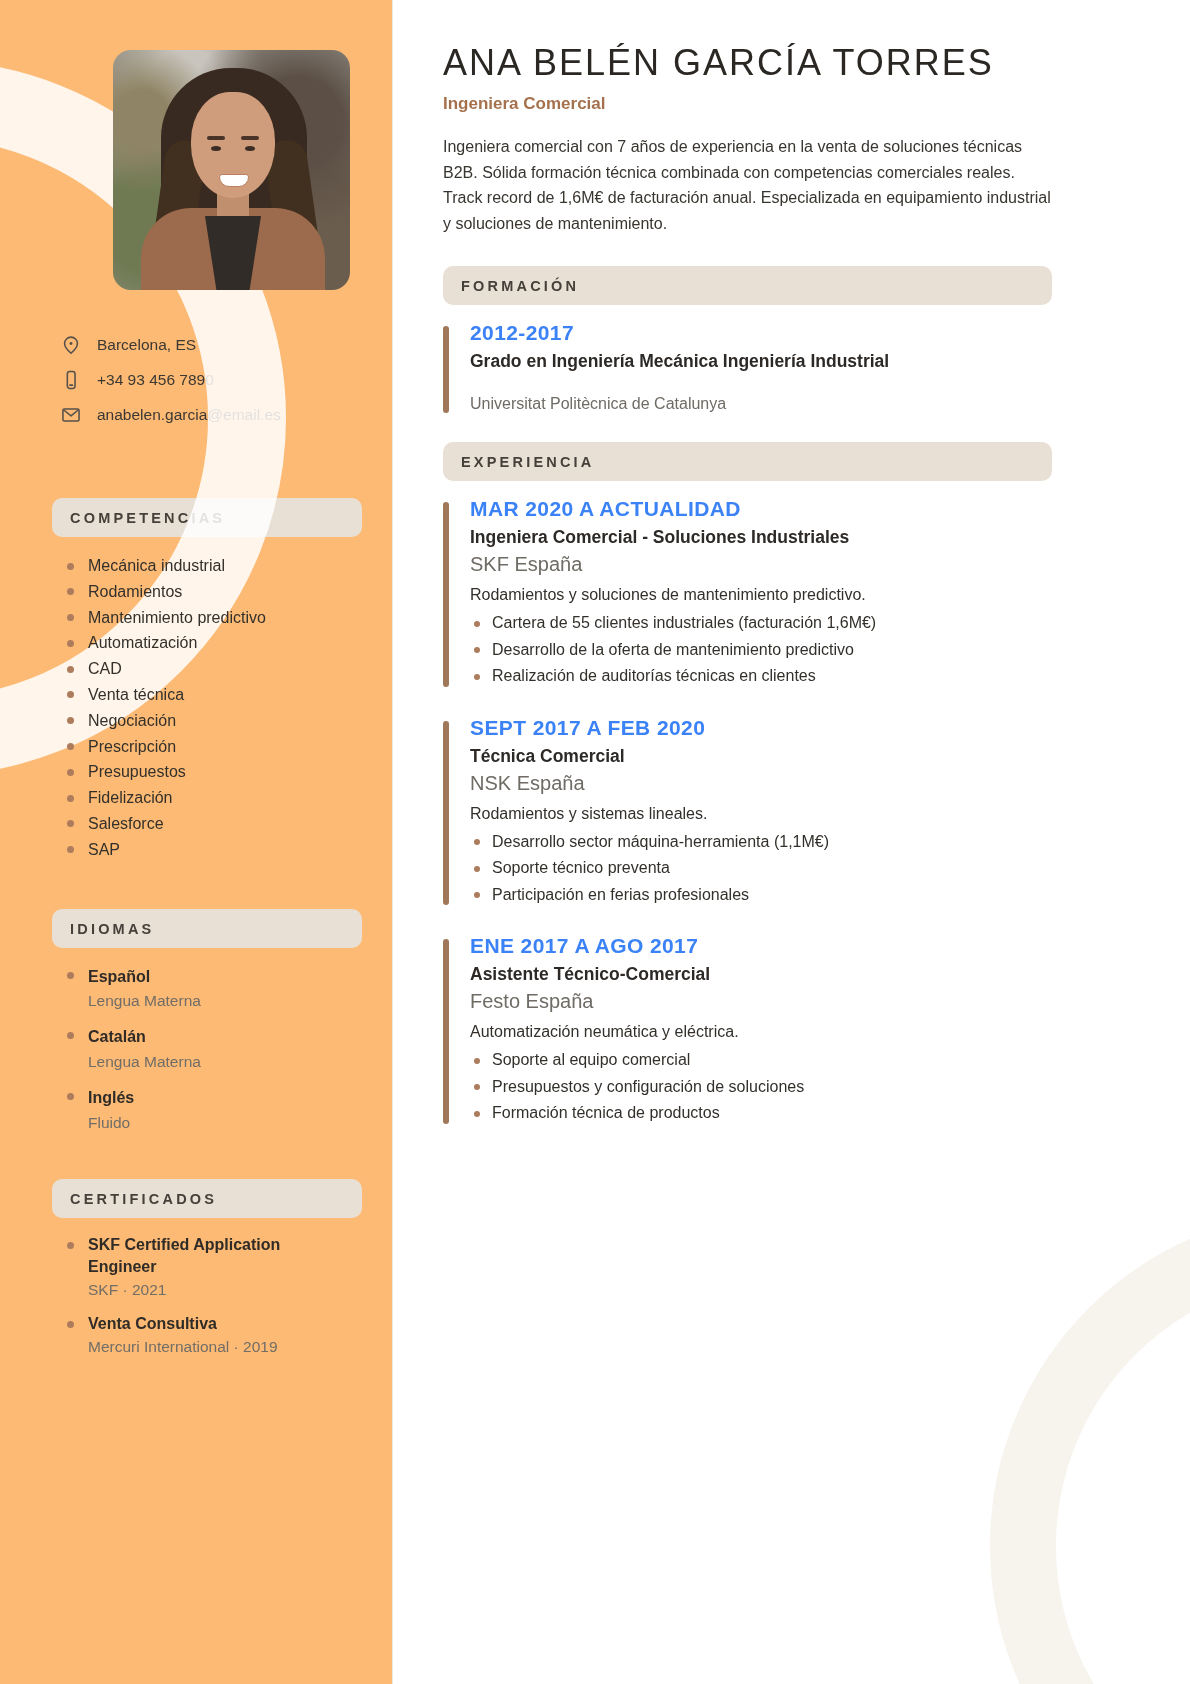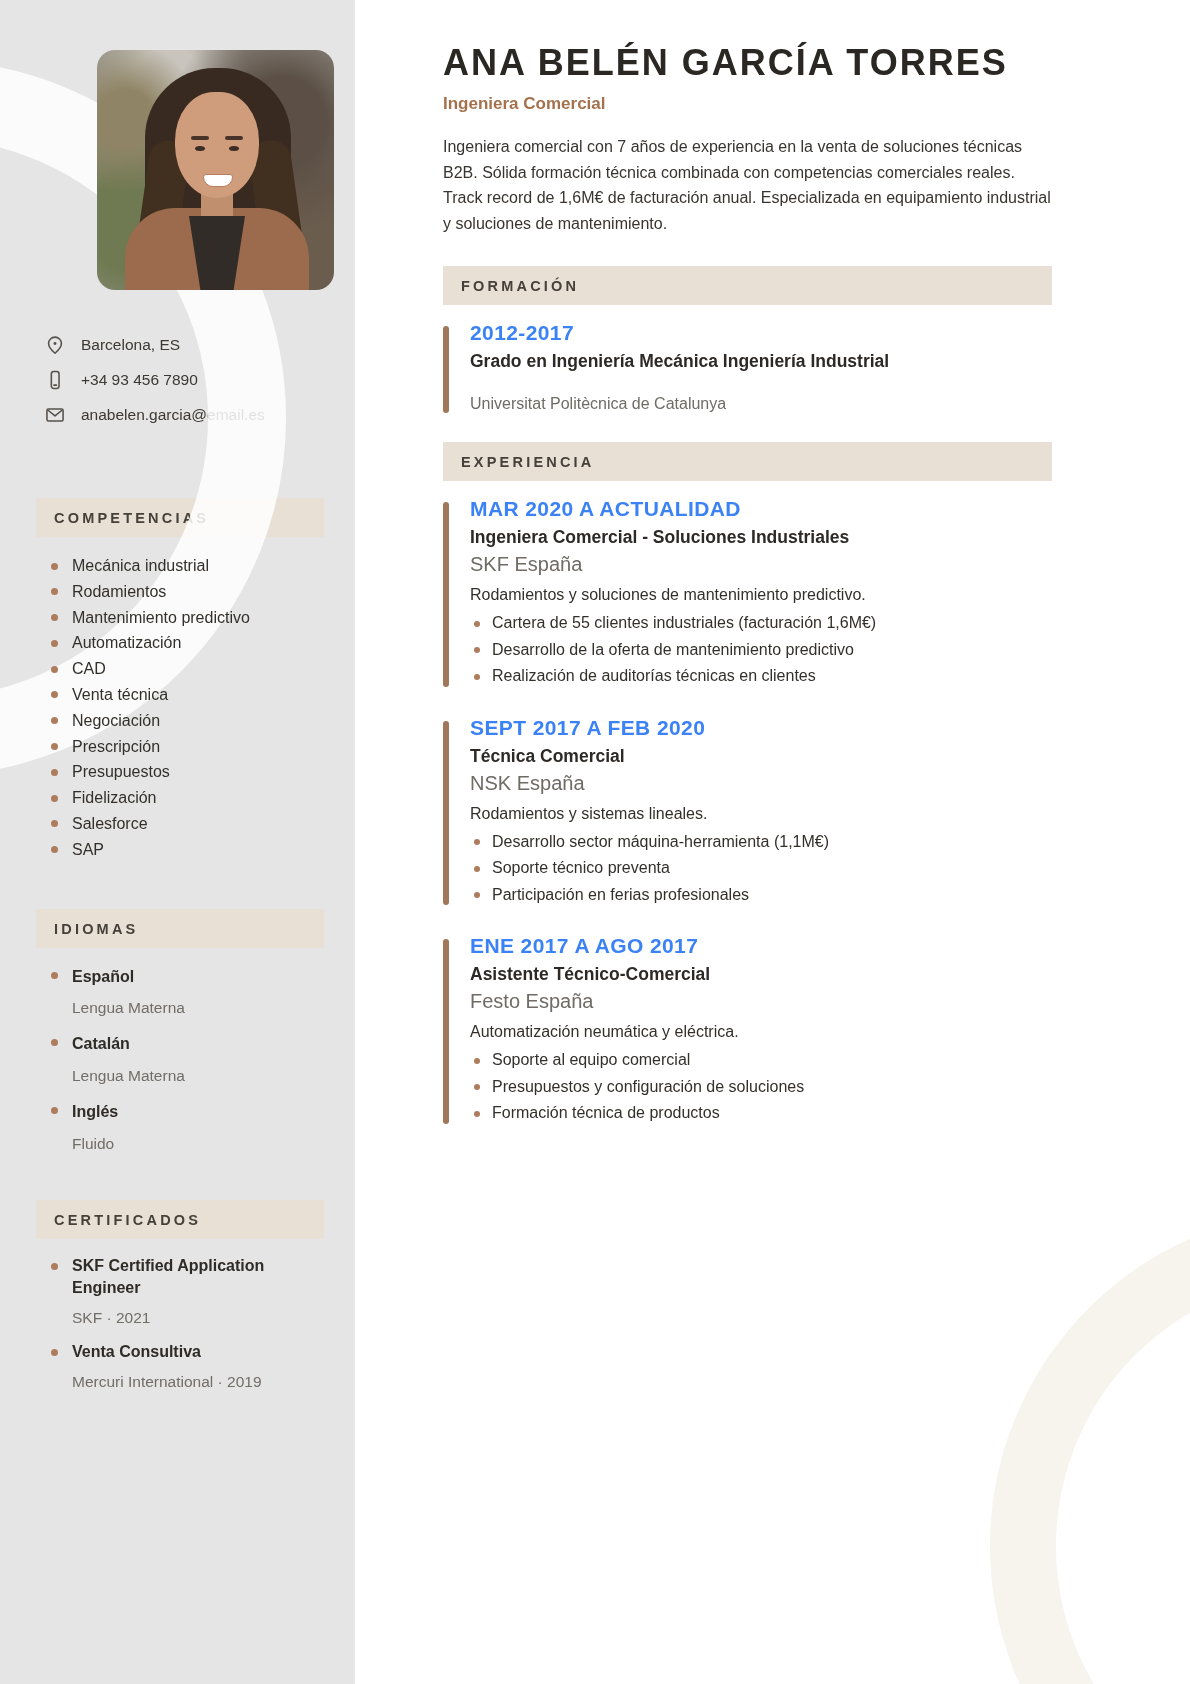--- a/index.html
+++ b/index.html
@@ -2,23 +2,23 @@
 <html><head>
 <meta charset="utf-8">
 <style>
   html,body{margin:0;padding:0;}
   body{
     width:1190px;height:1684px;position:relative;overflow:hidden;
     background:#ffffff;font-family:"Liberation Sans",sans-serif;color:#35312c;
   }
   
   .sidebar{
-    position:absolute;left:0;top:0;bottom:0;width:355px;box-sizing:border-box;
-    background:#e5e5e5;border-right:1px solid #edeae3;
-    padding:50px 30px 0 44px;overflow:hidden;
+    position:absolute;left:0;top:0;bottom:0;width:393px;box-sizing:border-box;
+    background:#fdba74;border-right:1px solid #edeae3;
+    padding:50px 30px 0 60px;overflow:hidden;
   }
   .ring{position:absolute;border-radius:50%;pointer-events:none;}
   .ring-sidebar{left:-430px;top:60px;width:560px;height:560px;border:78px solid rgba(255,255,255,.85);}
   .ring-main{left:990px;top:1210px;width:540px;height:540px;border:66px solid #f7f4ee;background:transparent;}
   
   .photo{
     position:relative;width:237px;height:240px;margin-left:53px;border-radius:18px;overflow:hidden;
     background:
       radial-gradient(circle at 78% 30%, #5c5046 0 18%, rgba(92,80,70,0) 45%),
       radial-gradient(circle at 12% 28%, #8f8465 0 10%, rgba(143,132,101,0) 28%),
@@ -39,42 +39,42 @@
   .ph-neck{position:absolute;left:104px;top:140px;width:32px;height:26px;background:#c08f6e;}
   .ph-coat{position:absolute;left:28px;top:158px;width:184px;height:92px;background:#9c6a4c;border-radius:50px 50px 0 0;}
   .ph-shirt{position:absolute;left:92px;top:166px;width:56px;height:80px;background:#322c28;clip-path:polygon(0 0,100% 0,78% 100%,22% 100%);}
   
   .contact{margin:44px 0 0 0;padding:0;list-style:none;}
   .contact li{display:flex;align-items:center;gap:15px;margin-bottom:13px;}
   .contact svg{flex:0 0 auto;stroke:#56514b;fill:none;stroke-width:1.7;stroke-linecap:round;stroke-linejoin:round;}
   .contact span{font-size:15.5px;color:#3c3833;}
   
   .pill{
-    box-sizing:border-box;background:#e8e0d5;border-radius:0;color:#46403a;
+    box-sizing:border-box;background:#e8e0d5;border-radius:10px;color:#46403a;
     font-weight:bold;font-size:14.5px;letter-spacing:3.2px;padding:12px 18px 11px 18px;
   }
   .sidebar .pill{margin:0 0 0 -8px;}
   .pill.first{margin-top:72px;}
   .pill.gap{margin-top:46px;}
   
   .dotlist{list-style:none;margin:16px 0 0 0;padding:0;}
   .dotlist li{position:relative;padding-left:28px;font-size:16px;line-height:25.8px;color:#33302b;}
   .dotlist li::before{content:"";position:absolute;left:7px;top:9.5px;width:7px;height:7px;border-radius:50%;background:#ad7c5d;}
   .langlist li,.certlist li{margin-bottom:13px;}
   .langlist li::before,.certlist li::before{top:8px;}
   .lang-name,.cert-name{font-weight:bold;color:#2f2b27;}
-  .lang-level,.cert-meta{font-size:15.5px;color:#716d67;line-height:21px;margin-top:8px;}
+  .lang-level,.cert-meta{font-size:15.5px;color:#716d67;line-height:21px;margin-top:1px;}
   .cert-name{display:block;max-width:236px;line-height:22px;}
   .cert-meta{max-width:205px;}
   
   .main{
     position:absolute;left:393px;top:0;right:0;bottom:0;box-sizing:border-box;
     padding:42px 138px 0 50px;
   }
-  .name{margin:0;font-size:36px;line-height:42px;font-weight:700;letter-spacing:2px;color:#2b2824;}
+  .name{margin:0;font-size:36px;line-height:42px;font-weight:400;letter-spacing:2px;color:#2b2824;}
   .role{margin:10px 0 0 0;font-size:17px;font-weight:bold;color:#a5714c;}
   .summary{margin:20px 0 0 0;font-size:16px;line-height:25.5px;color:#38342f;}
   .main .pill{margin-top:30px;}
   .entries{margin-top:16px;}
   .entry{position:relative;padding-left:27px;margin-bottom:26px;}
   .entry::before{content:"";position:absolute;left:0;top:5px;bottom:3px;width:6px;border-radius:3px;background:#a1775a;}
   .period{font-size:21px;font-weight:bold;color:#3b82f6;letter-spacing:.4px;}
   .jobtitle{margin-top:6px;font-size:17.5px;font-weight:bold;color:#2d2926;}
   .company{margin-top:5px;font-size:20px;color:#6f6b65;}
   .jobdesc{margin-top:7px;font-size:16px;color:#33302b;line-height:24px;}

